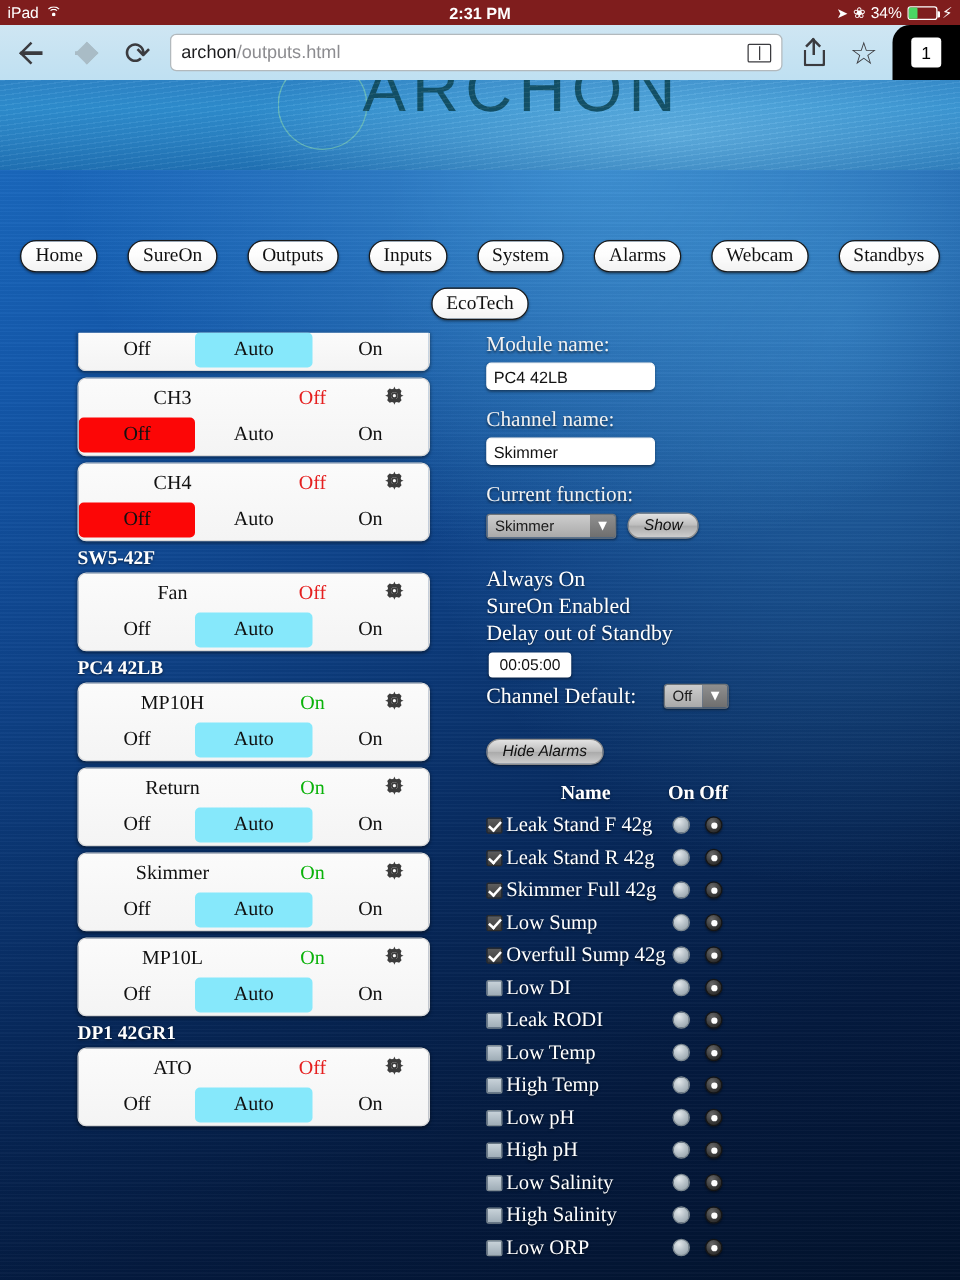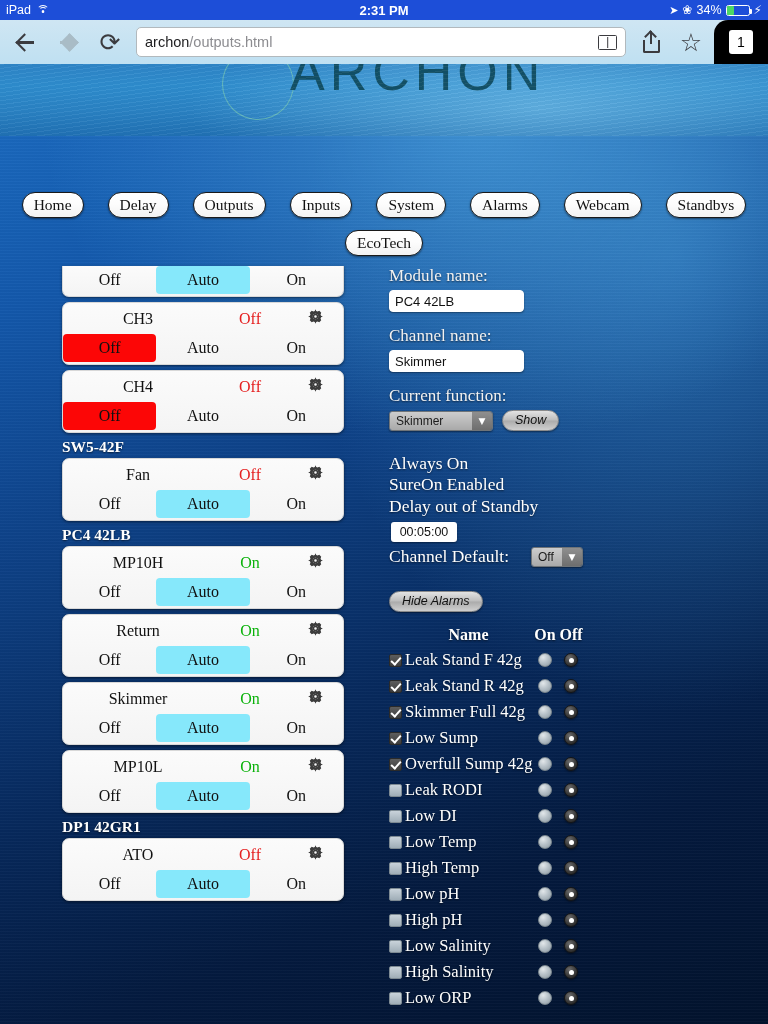--- a/index.html
+++ b/index.html
@@ -4,21 +4,21 @@
 <style>
   * { box-sizing: border-box; margin:0; padding:0; }
   html,body { width:768px; height:1024px; overflow:hidden; }
   body {
     font-family: "Liberation Serif", serif;
     background:#000;
   }
 
   
   #statusbar{
-    height:20px; background:#1d4ed8; color:#fff;
+    height:20px; background:#7f1d1d; color:#fff;
     font-family:"Liberation Sans", sans-serif; font-size:12.5px;
     display:flex; align-items:center; padding:0 6px; position:relative;
   }
   #sb-left{display:flex;align-items:center;gap:5px;}
   #sb-center{position:absolute;left:0;right:0;text-align:center;font-weight:bold;font-size:13px;pointer-events:none;}
   #sb-right{margin-left:auto;display:flex;align-items:center;gap:4px;position:relative;z-index:2;}
   .wifi-ico{display:inline-block;width:13px;height:11px;position:relative;}
   .wifi-ico i{position:absolute;left:50%;transform:translateX(-50%);border:1.4px solid #fff;border-bottom-color:transparent;border-left-color:transparent;border-right-color:transparent;border-radius:50%;}
   .wifi-ico i:nth-child(1){width:13px;height:13px;top:0;}
   .wifi-ico i:nth-child(2){width:8px;height:8px;top:2.5px;}
@@ -276,21 +276,21 @@
   <div id="bg"></div>
 
   <div id="banner">
     <div id="logo-ring"></div>
     <div id="logo-text">ARCHON</div>
   </div>
 
   <div id="nav">
     <div id="nav-row">
         <div class="pill">Home</div>
-        <div class="pill">Delay</div>
+        <div class="pill">SureOn</div>
         <div class="pill">Outputs</div>
         <div class="pill">Inputs</div>
         <div class="pill">System</div>
         <div class="pill">Alarms</div>
         <div class="pill">Webcam</div>
         <div class="pill">Standbys</div>
       </div>
     <div id="nav-row2">
         <div class="pill">EcoTech</div>
       </div>
@@ -545,44 +545,44 @@
             <div class="acell-r">
               <span class="radio"></span>
             </div>
             <div class="acell-r">
               <span class="radio sel"></span>
             </div>
           </div>
           <div class="arow">
             <div class="acell-name">
               <span class="cbox"></span>
+              <span class="alabel">Low DI</span>
+            </div>
+            <div class="acell-r">
+              <span class="radio"></span>
+            </div>
+            <div class="acell-r">
+              <span class="radio sel"></span>
+            </div>
+          </div>
+          <div class="arow">
+            <div class="acell-name">
+              <span class="cbox"></span>
               <span class="alabel">Leak RODI</span>
             </div>
             <div class="acell-r">
               <span class="radio"></span>
             </div>
             <div class="acell-r">
               <span class="radio sel"></span>
             </div>
           </div>
           <div class="arow">
             <div class="acell-name">
               <span class="cbox"></span>
-              <span class="alabel">Low DI</span>
-            </div>
-            <div class="acell-r">
-              <span class="radio"></span>
-            </div>
-            <div class="acell-r">
-              <span class="radio sel"></span>
-            </div>
-          </div>
-          <div class="arow">
-            <div class="acell-name">
-              <span class="cbox"></span>
               <span class="alabel">Low Temp</span>
             </div>
             <div class="acell-r">
               <span class="radio"></span>
             </div>
             <div class="acell-r">
               <span class="radio sel"></span>
             </div>
           </div>
           <div class="arow">

